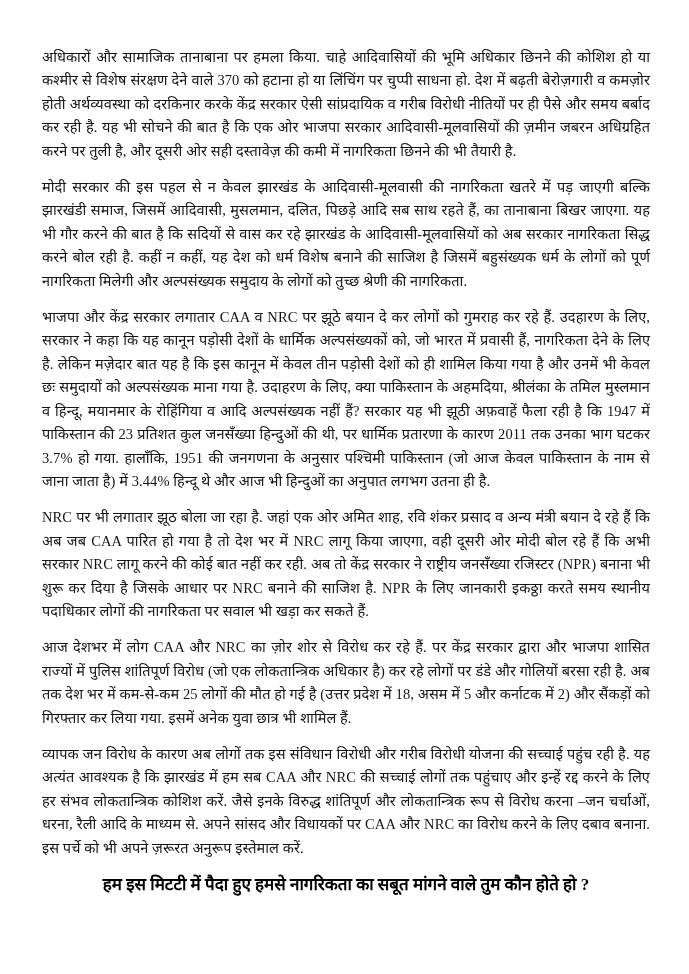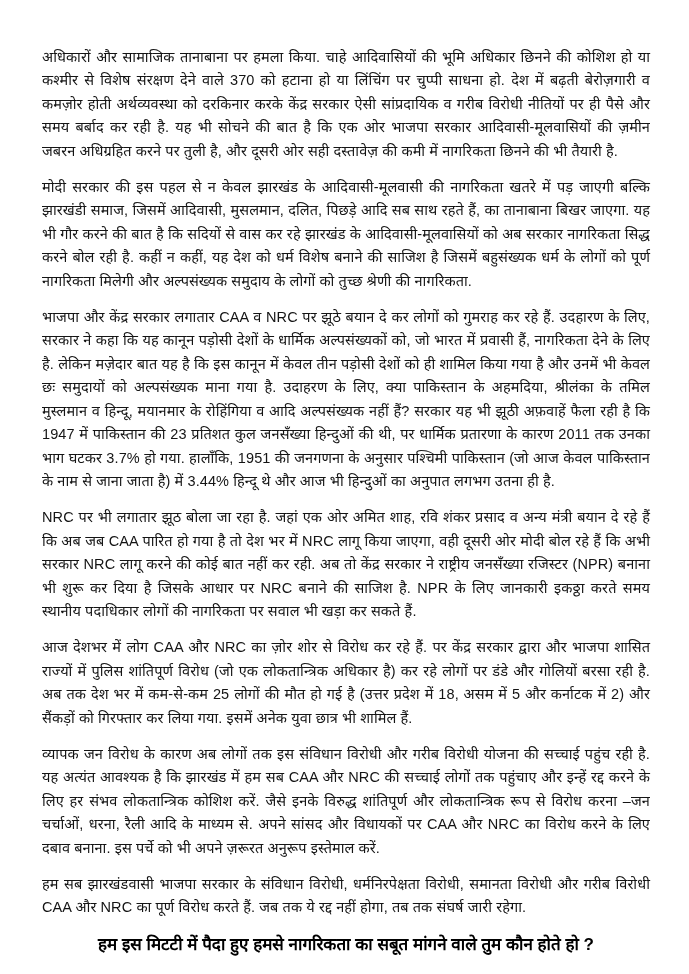--- a/index.html
+++ b/index.html
@@ -7,21 +7,21 @@
     padding: 0;
     background: #ffffff;
   }
   .page {
     position: relative;
     width: 689px;
     height: 974px;
     background: #ffffff;
     box-sizing: border-box;
     padding: 46px 39px 0 42px;
-    font-family: Liberation Sans, sans-serif;
+    font-family: Liberation Serif, serif;
     color: #141414;
     overflow: hidden;
   }
   .doc-body {
     width: 100%;
   }
   .doc-body p.para {
     margin: 0 0 13px 0;
     font-size: 14.5px;
     line-height: 23.4px;
@@ -43,16 +43,15 @@
 <body>
 
 <div class="page">
   <div class="doc-body">
     <p class="para">अधिकारों और सामाजिक तानाबाना पर हमला किया. चाहे आदिवासियों की भूमि अधिकार छिनने की कोशिश हो या कश्मीर से विशेष संरक्षण देने वाले 370 को हटाना हो या लिंचिंग पर चुप्पी साधना हो. देश में बढ़ती बेरोज़गारी व कमज़ोर होती अर्थव्यवस्था को दरकिनार करके केंद्र सरकार ऐसी सांप्रदायिक व गरीब विरोधी नीतियों पर ही पैसे और समय बर्बाद कर रही है. यह भी सोचने की बात है कि एक ओर भाजपा सरकार आदिवासी-मूलवासियों की ज़मीन जबरन अधिग्रहित करने पर तुली है, और दूसरी ओर सही दस्तावेज़ की कमी में नागरिकता छिनने की भी तैयारी है.</p>
     <p class="para">मोदी सरकार की इस पहल  से न केवल झारखंड के आदिवासी-मूलवासी की नागरिकता खतरे में पड़ जाएगी बल्कि झारखंडी समाज, जिसमें आदिवासी, मुसलमान, दलित, पिछड़े आदि सब साथ रहते हैं, का तानाबाना बिखर जाएगा. यह भी गौर करने की बात है कि सदियों से वास कर रहे झारखंड के आदिवासी-मूलवासियों को अब सरकार नागरिकता सिद्ध करने बोल रही है. कहीं न कहीं, यह देश को धर्म विशेष बनाने की साजिश है जिसमें बहुसंख्यक धर्म के लोगों को पूर्ण नागरिकता मिलेगी और अल्पसंख्यक समुदाय के लोगों को तुच्छ श्रेणी की नागरिकता.</p>
     <p class="para">भाजपा और केंद्र सरकार लगातार CAA व NRC पर झूठे  बयान दे कर लोगों को गुमराह कर  रहे हैं. उदहारण के लिए, सरकार ने कहा कि यह कानून पड़ोसी देशों के धार्मिक अल्पसंख्यकों को, जो भारत में प्रवासी हैं,  नागरिकता देने के लिए है. लेकिन मज़ेदार बात यह है कि इस कानून  में केवल तीन पड़ोसी देशों को ही शामिल किया गया है  और उनमें भी केवल छः समुदायों को अल्पसंख्यक माना गया है.  उदाहरण के लिए, क्या पाकिस्तान के अहमदिया, श्रीलंका के तमिल मुस्लमान व हिन्दू, मयानमार के रोहिंगिया व आदि अल्पसंख्यक नहीं हैं? सरकार यह भी झूठी अफ़वाहें फैला रही है कि 1947 में  पाकिस्तान की 23 प्रतिशत कुल जनसँख्या हिन्दुओं की थी, पर  धार्मिक प्रतारणा के कारण 2011 तक उनका भाग घटकर 3.7% हो गया. हालाँकि, 1951 की जनगणना के अनुसार पश्चिमी पाकिस्तान (जो आज केवल पाकिस्तान के नाम से जाना जाता है) में 3.44% हिन्दू थे और आज भी हिन्दुओं का अनुपात लगभग उतना ही है.</p>
     <p class="para">NRC पर भी लगातार झूठ बोला जा रहा है. जहां एक ओर अमित शाह, रवि शंकर प्रसाद व अन्य मंत्री बयान दे रहे हैं कि अब जब CAA पारित हो गया है तो देश भर में  NRC लागू किया जाएगा, वही दूसरी ओर मोदी बोल रहे हैं कि  अभी सरकार NRC लागू करने की कोई बात नहीं कर रही. अब तो केंद्र सरकार ने राष्ट्रीय जनसँख्या रजिस्टर (NPR) बनाना भी शुरू कर दिया है जिसके आधार पर NRC बनाने की साजिश है. NPR के लिए जानकारी इकठ्ठा करते समय स्थानीय पदाधिकार लोगों की नागरिकता पर सवाल भी खड़ा कर सकते हैं.</p>
     <p class="para">आज देशभर में लोग CAA और NRC का ज़ोर शोर से विरोध कर रहे हैं. पर केंद्र सरकार द्वारा और भाजपा शासित राज्यों में पुलिस शांतिपूर्ण विरोध (जो एक लोकतान्त्रिक अधिकार है) कर रहे लोगों पर डंडे और गोलियों बरसा रही है. अब तक देश भर में कम-से-कम 25 लोगों की मौत हो गई है (उत्तर प्रदेश में 18, असम में 5 और कर्नाटक में 2) और सैंकड़ों को गिरफ्तार कर लिया गया. इसमें अनेक युवा छात्र भी शामिल हैं.</p>
     <p class="para">व्यापक जन विरोध के कारण अब लोगों तक इस संविधान विरोधी और गरीब विरोधी योजना की सच्चाई पहुंच रही है. यह अत्यंत आवश्यक है कि झारखंड में हम सब CAA और NRC की सच्चाई लोगों तक पहुंचाए और इन्हें रद्द करने के लिए हर संभव लोकतान्त्रिक कोशिश करें. जैसे इनके विरुद्ध शांतिपूर्ण और लोकतान्त्रिक रूप से विरोध करना –जन चर्चाओं, धरना, रैली आदि के माध्यम से.  अपने सांसद और विधायकों पर CAA और NRC का विरोध करने के लिए दबाव बनाना.  इस पर्चे को भी अपने ज़रूरत अनुरूप इस्तेमाल करें.</p>
-    <p class="para">हम सब झारखंडवासी भाजपा सरकार के संविधान विरोधी, धर्मनिरपेक्षता विरोधी, समानता विरोधी और गरीब विरोधी CAA और NRC का पूर्ण विरोध करते हैं. जब तक ये रद्द नहीं होगा, तब तक संघर्ष जारी रहेगा.</p>
     <p class="tagline">हम इस मिटटी में पैदा हुए हमसे नागरिकता का सबूत मांगने वाले तुम कौन होते हो ?</p>
   </div>
 </div>
 
 </body></html>

